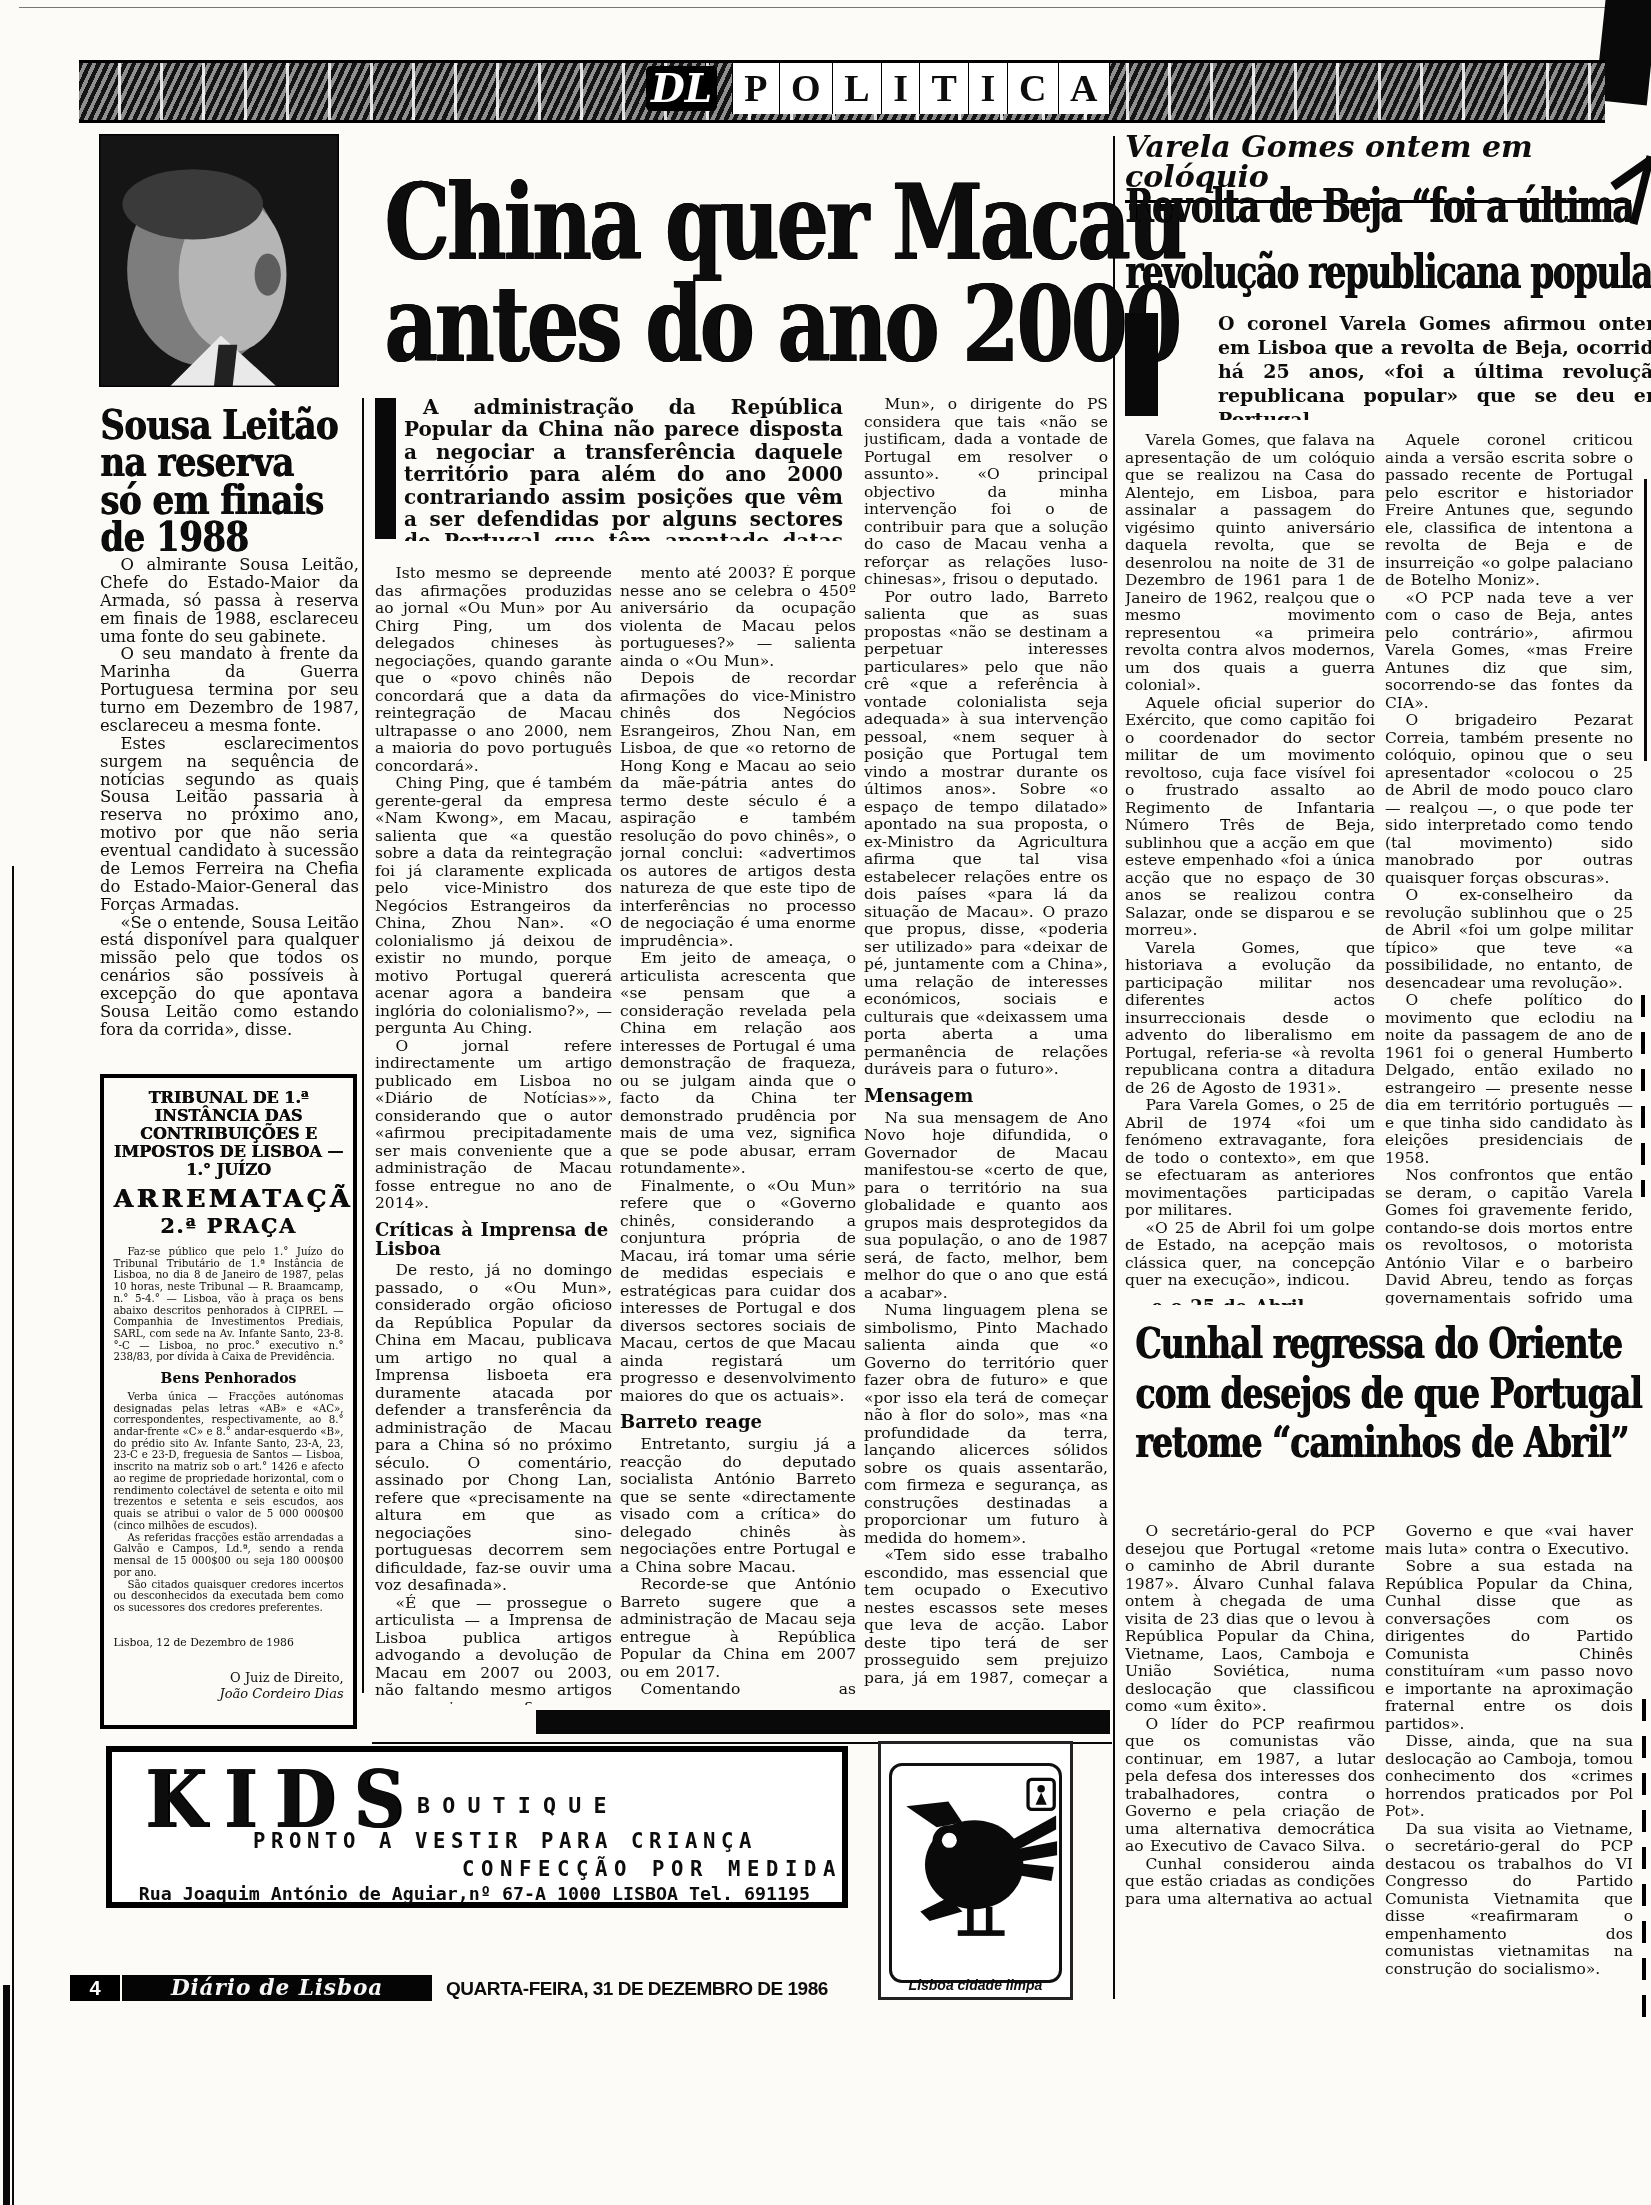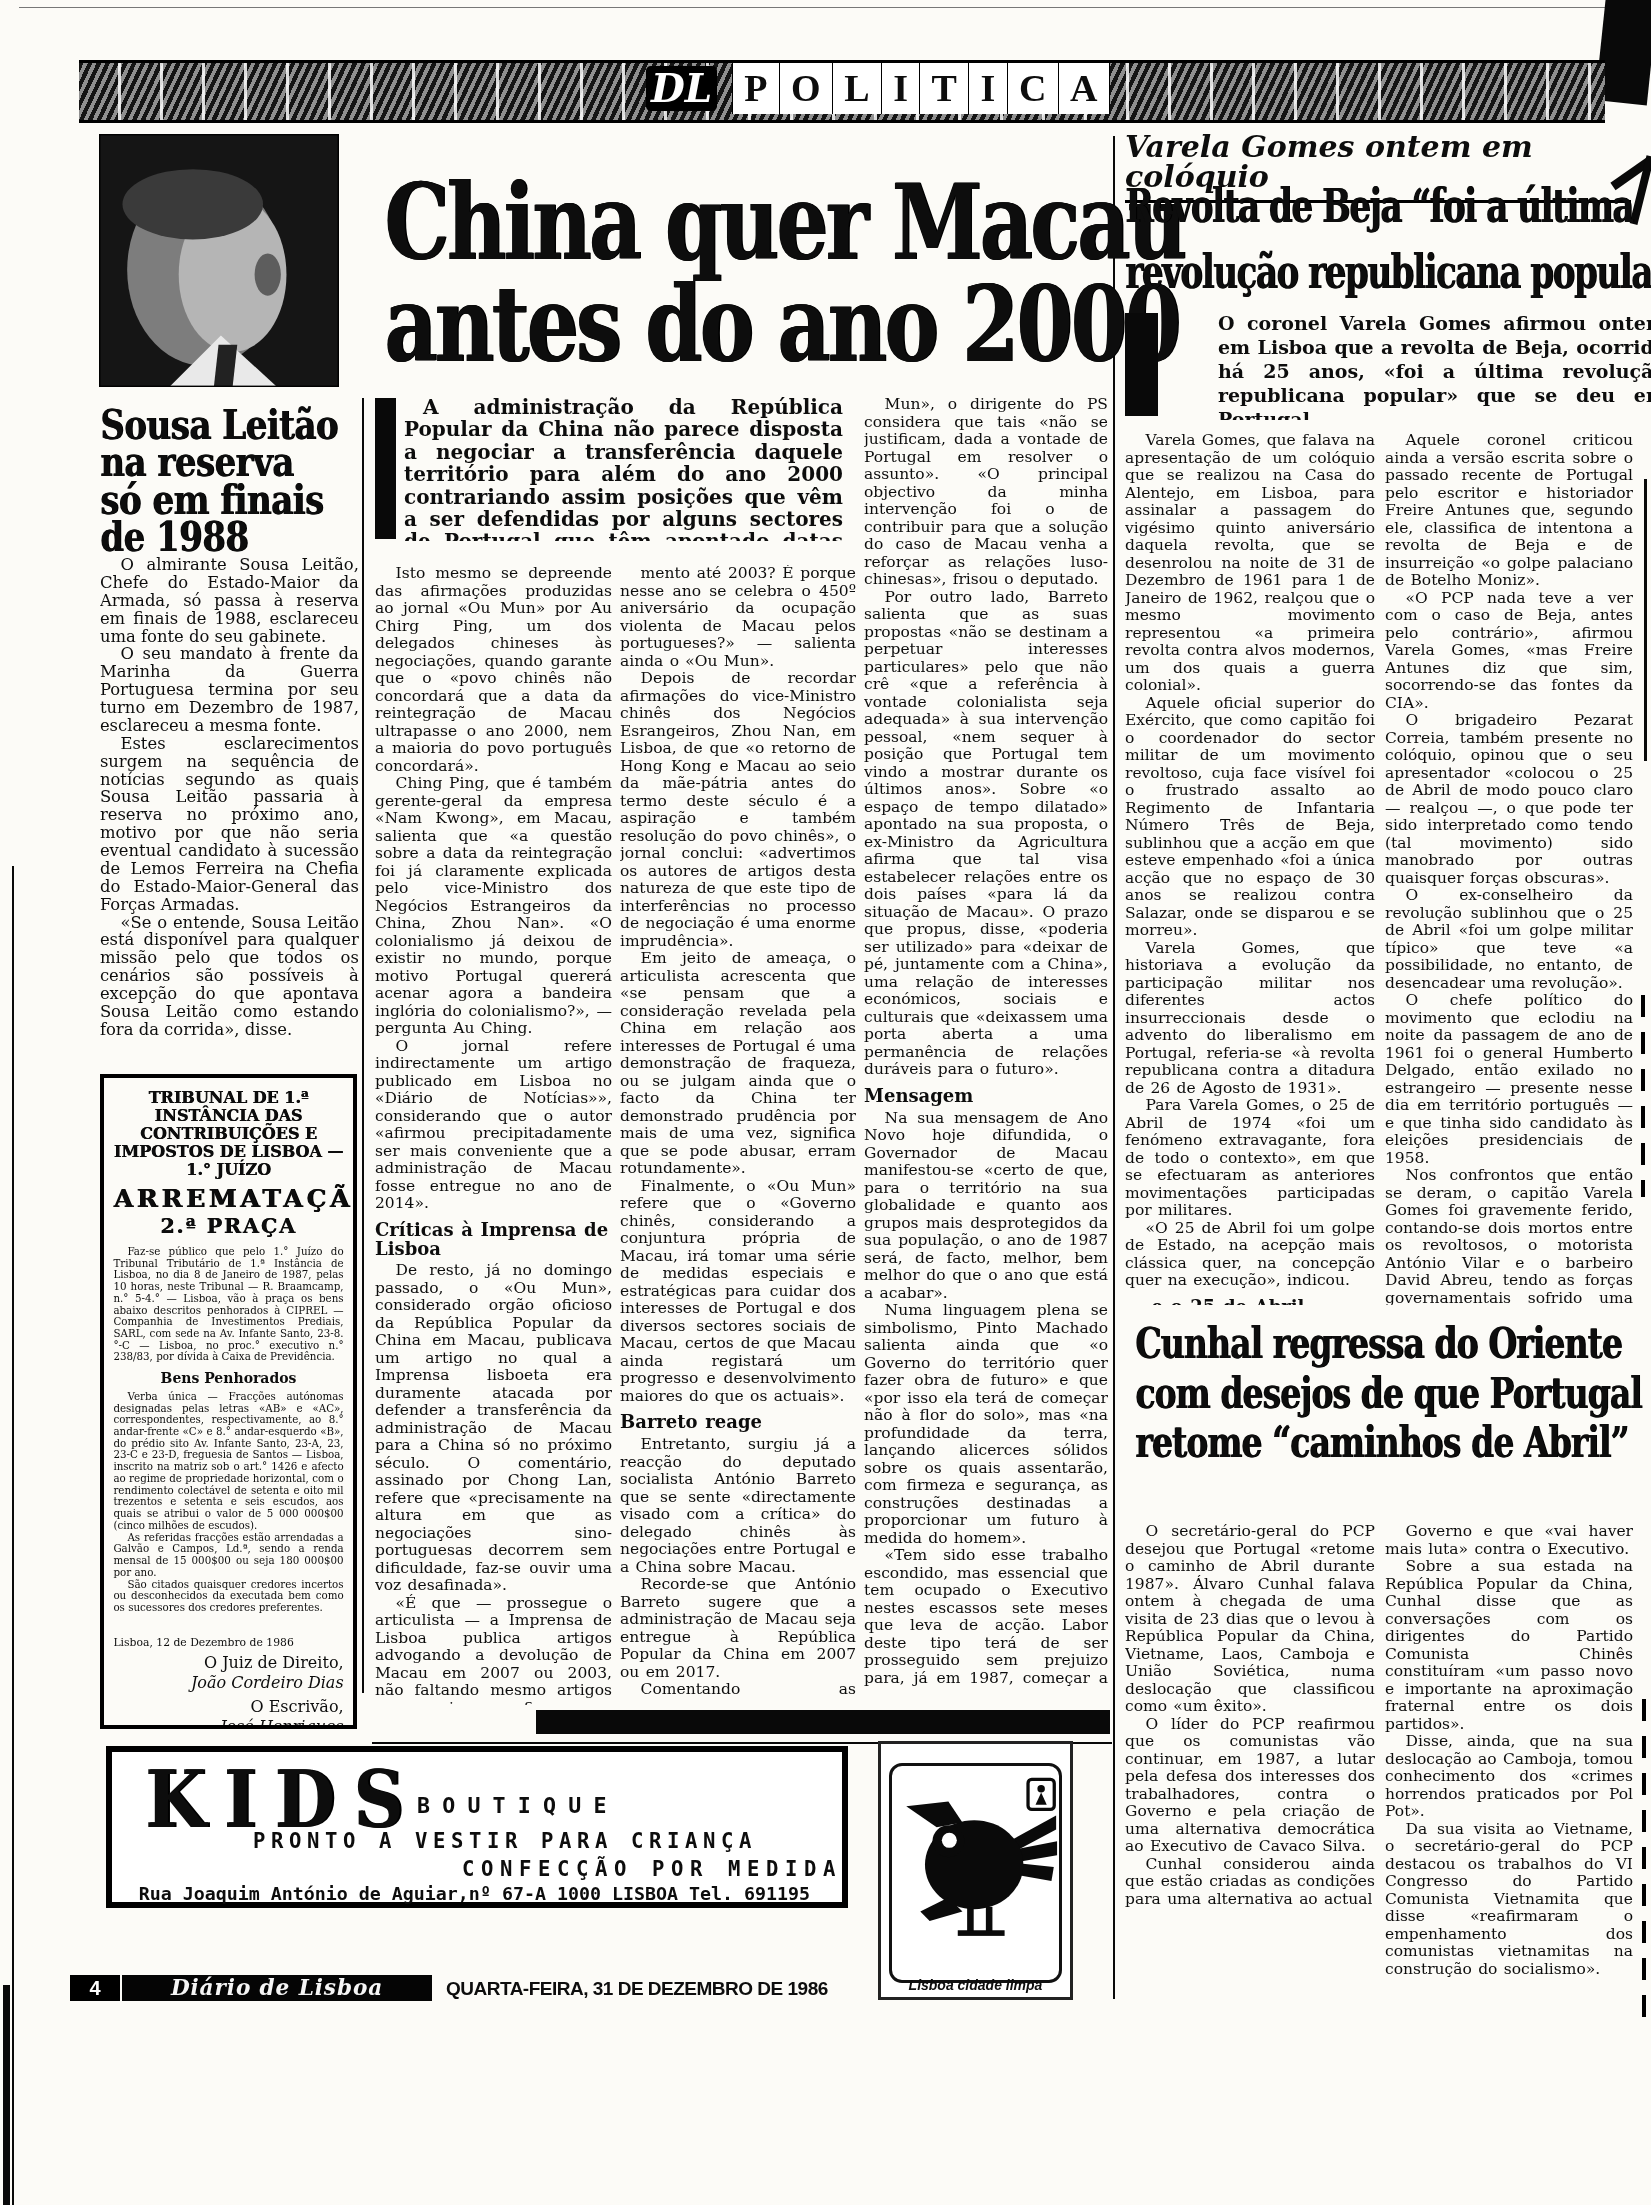--- a/index.html
+++ b/index.html
@@ -38,21 +38,21 @@
   
   #legal{position:absolute;left:100px;top:1074px;width:257px;height:655px;
     border:4.7px solid #000;box-sizing:border-box;padding:11.3px 9.4px;overflow:hidden;}
   #legal .court{font:bold 16px/1.12 "DejaVu Serif",serif;text-align:center;text-shadow:0.5px 0 0 #000;}
   #legal .t1{font:bold 25px/1.1 "DejaVu Serif",serif;text-align:center;letter-spacing:3.8px;margin-top:6.6px;text-shadow:0.9px 0 0 #000;}
   #legal .t2{font:bold 20.6px/1.1 "DejaVu Serif",serif;text-align:center;letter-spacing:1.9px;margin:1.9px 0 8.4px;text-shadow:0.5px 0 0 #000;}
   #legal .lbody{font-size:10.3px;line-height:1.14;text-align:justify;}
   #legal .lbody p{margin:0;text-indent:14px;}
   #legal .bens{font:bold 14px/1.1 "DejaVu Serif",serif;text-align:center;margin:7.5px 0 4.7px;}
   #legal .ldate{margin-top:22px;font-size:10.8px;}
-  #legal .sig{text-align:right;font-size:16px;line-height:1.25;margin-top:4px;}
+  #legal .sig{text-align:right;font-size:13px;line-height:1.25;margin-top:21px;}
   #legal .sig .nm{font-style:italic;}
   #legal .lref{margin-top:7.5px;font-size:10.8px;}
   
   #ad{position:absolute;left:106px;top:1746px;width:742px;height:162px;
       border:6.1px solid #000;box-sizing:border-box;background:#fff;}
   #ad .brand{position:absolute;left:33px;top:9.4px;font:bold 70px/1 "DejaVu Serif",serif;
       letter-spacing:18px;transform:scaleY(1.12);transform-origin:0 0;text-shadow:1.9px 0 0 #000;}
   #ad .bq{position:absolute;left:305px;top:43px;font:bold 21.6px/1 "DejaVu Sans Mono",monospace;letter-spacing:12.2px;}
   #ad .l1{position:absolute;left:0;top:79px;width:100%;text-align:center;
       font:bold 20.6px/1 "DejaVu Sans Mono",monospace;letter-spacing:5.6px;padding-left:28px;}

